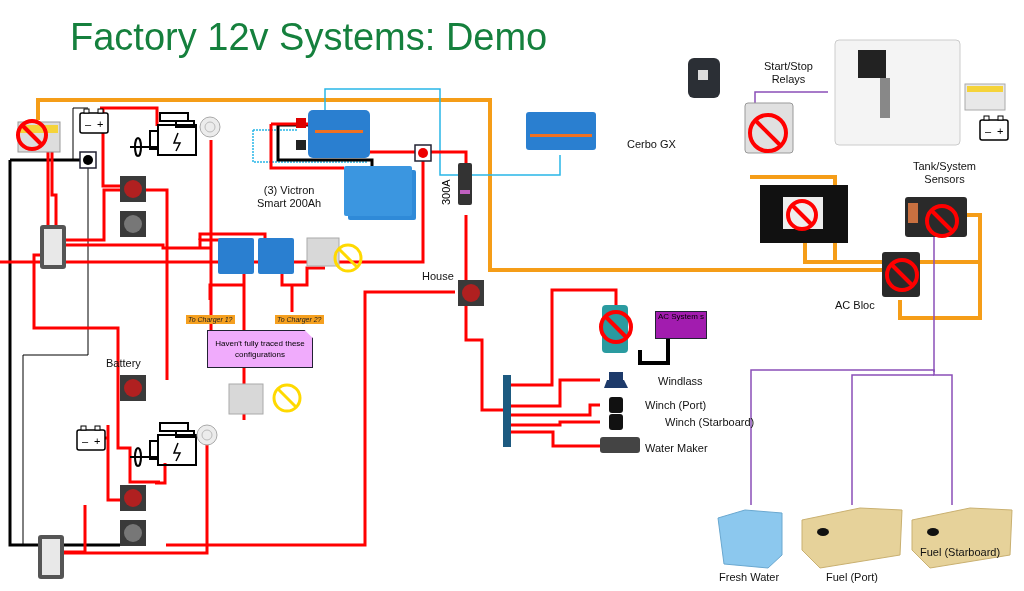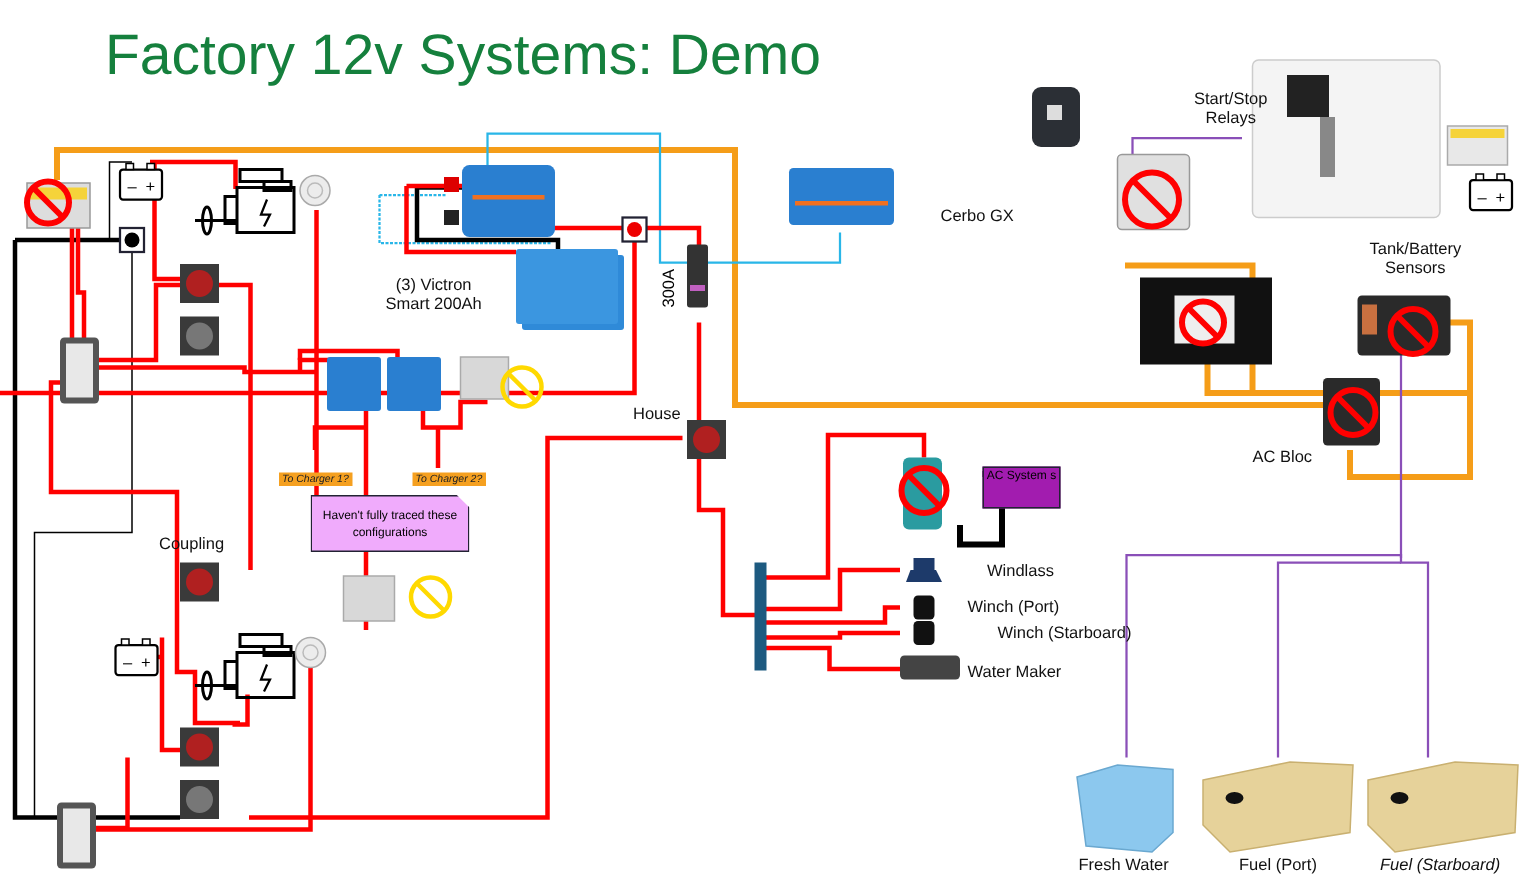--- a/index.html
+++ b/index.html
@@ -307,38 +307,38 @@
   </g>
 </svg>
 
 <div class="title">Factory 12v Systems: Demo</div>
 
 <div class="lbl center" style="left:257px; top:184px;">
   <div>(3) Victron</div>
   <div>Smart 200Ah</div>
 </div>
 <div class="lbl" style="left:627px; top:138px;">Cerbo GX</div>
-<div class="lbl center" style="left:764px; top:60px;margin-left:32px;">
+<div class="lbl center" style="left:764px; top:60px;">
   <div>Start/Stop</div>
   <div>Relays</div>
 </div>
 <div class="lbl center" style="left:913px; top:160px;">
-  <div>Tank/Battery</div>
+  <div>Tank/System</div>
   <div>Sensors</div>
 </div>
 <div class="lbl" style="left:835px; top:299px;">AC Bloc</div>
 <div class="rot300" style="top:205px;">300A</div>
 <div class="lbl" style="left:422px; top:270px;">House</div>
-<div class="lbl" style="left:106px; top:357px;">Coupling</div>
+<div class="lbl" style="left:106px; top:357px;">Battery</div>
 
 <div class="tag" style="left:186px; top:315px;">To Charger 1?</div>
 <div class="tag" style="left:275px; top:315px;">To Charger 2?</div>
 <div class="note">Haven't fully traced these configurations</div>
 <div class="acbox">AC System s</div>
 
 <div class="lbl" style="left:645px; top:375px;margin-left:13px;">Windlass</div>
 <div class="lbl" style="left:645px; top:399px;">Winch (Port)</div>
 <div class="lbl" style="left:645px; top:416px;margin-left:20px;">Winch (Starboard)</div>
 <div class="lbl" style="left:645px; top:442px;">Water Maker</div>
 
 <div class="lbl" style="left:719px; top:571px;">Fresh Water</div>
 <div class="lbl" style="left:826px; top:571px;">Fuel (Port)</div>
-<div class="lbl" style="left:920px; top:571px;font-style:italic;">Fuel (Starboard)</div>
+<div class="lbl" style="left:920px; top:546px;">Fuel (Starboard)</div>
 
 </body></html>

